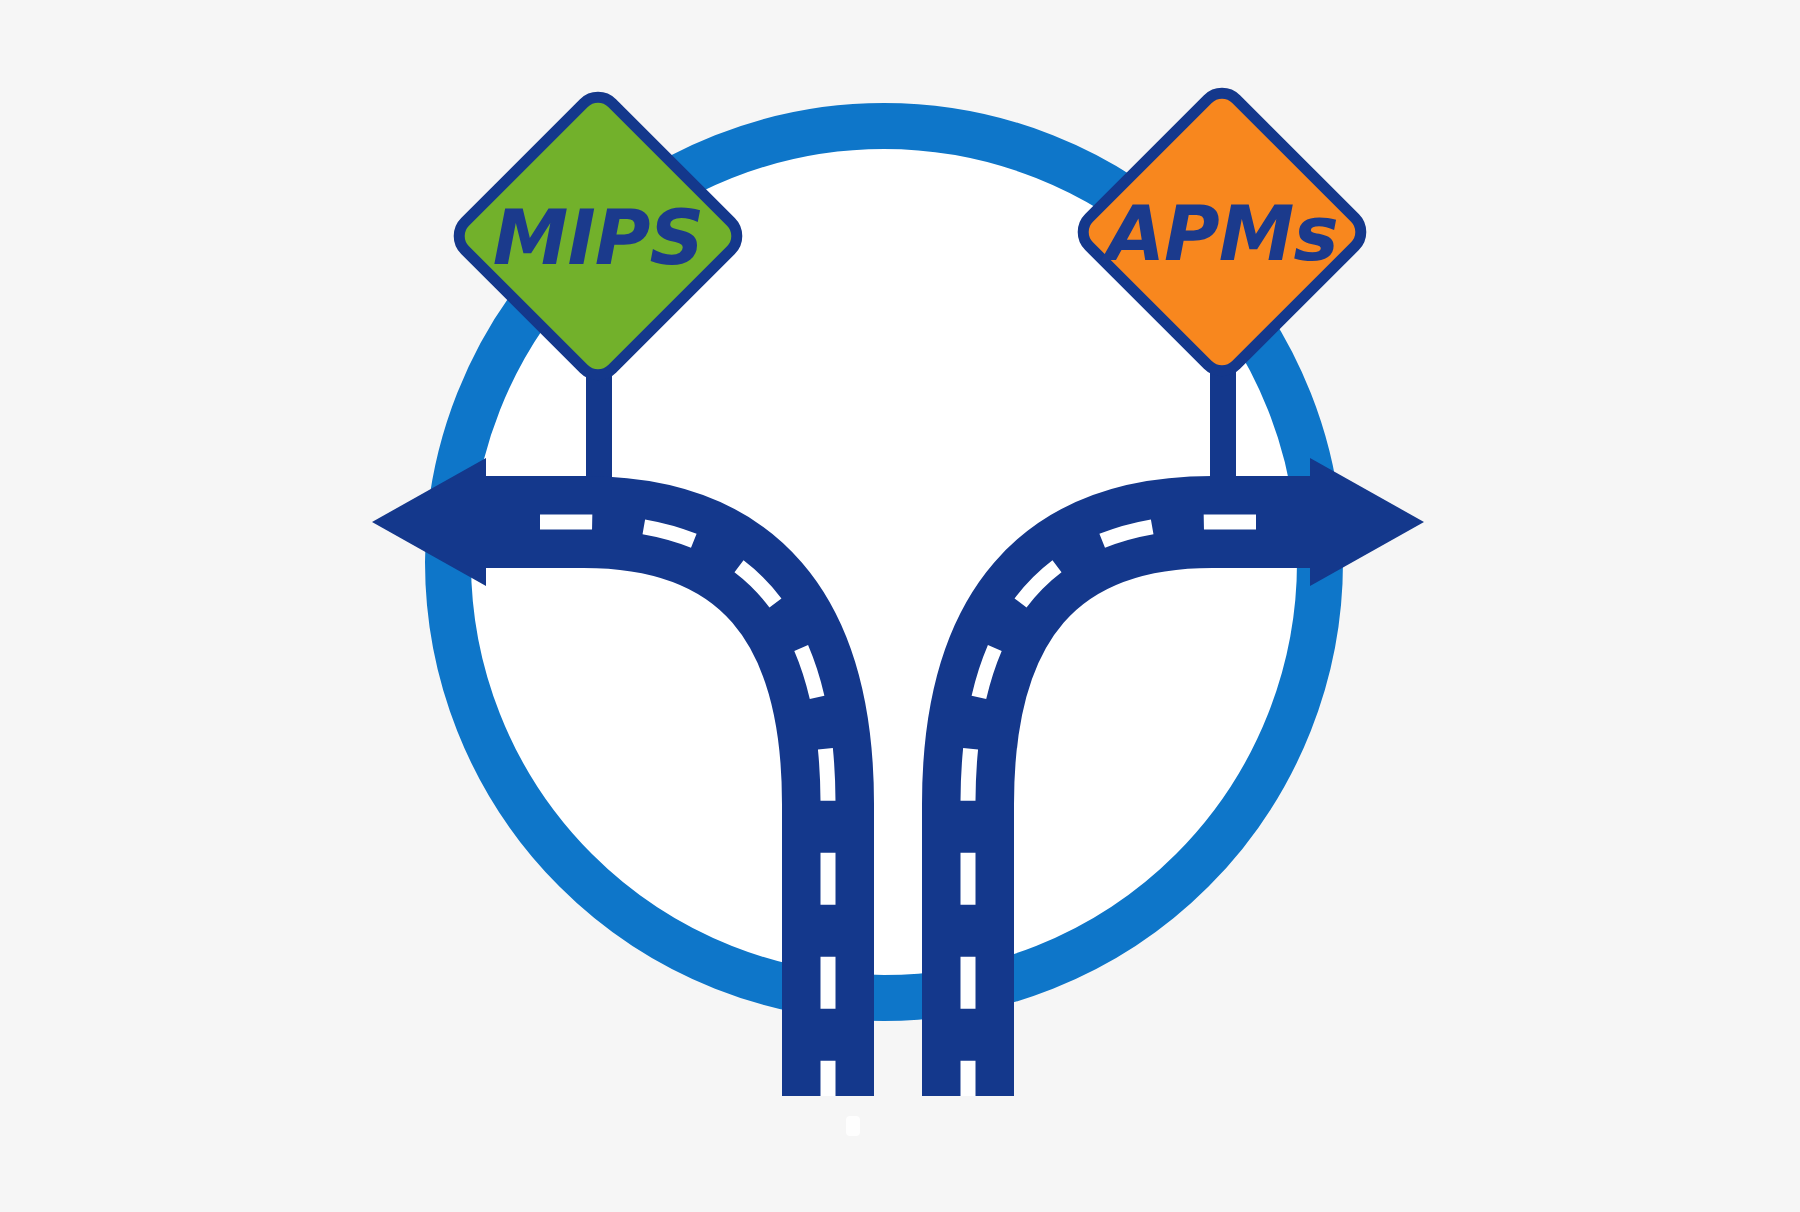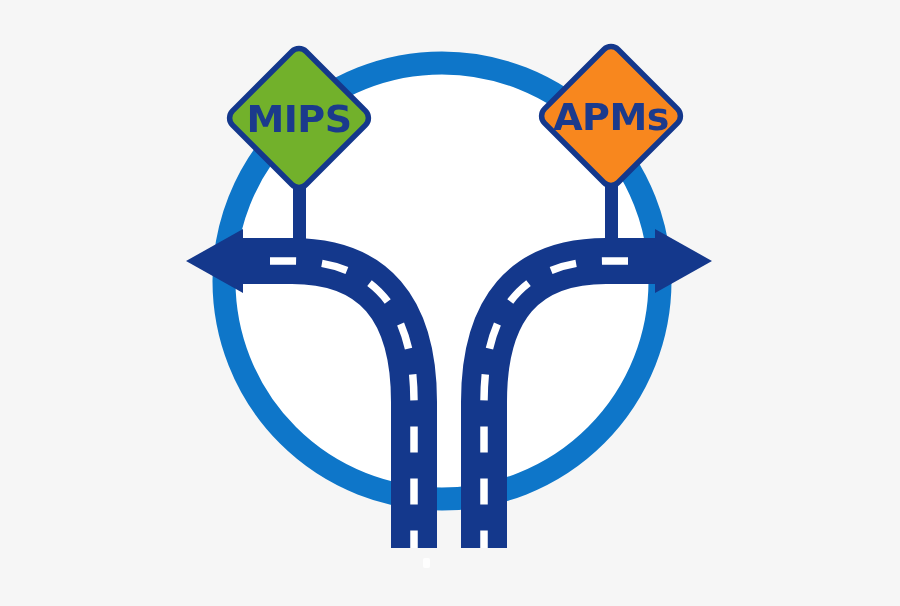--- a/index.html
+++ b/index.html
@@ -7,20 +7,21 @@
     margin: 0;
     padding: 0;
     font-family: "DejaVu Sans", "Liberation Sans", sans-serif;
   }
   .stage {
     position: relative;
     width: 900px;
     height: 606px;
     background: var(--c-bg, #f6f6f6);
     overflow: hidden;
+    font-style: italic;
   }
   .stage svg {
     display: block;
     width: 900px;
     height: 606px;
   }
   .sign-text {
     font-family: "DejaVu Sans", "Liberation Sans", sans-serif;
     font-weight: 700;
     font-size: 38px;

